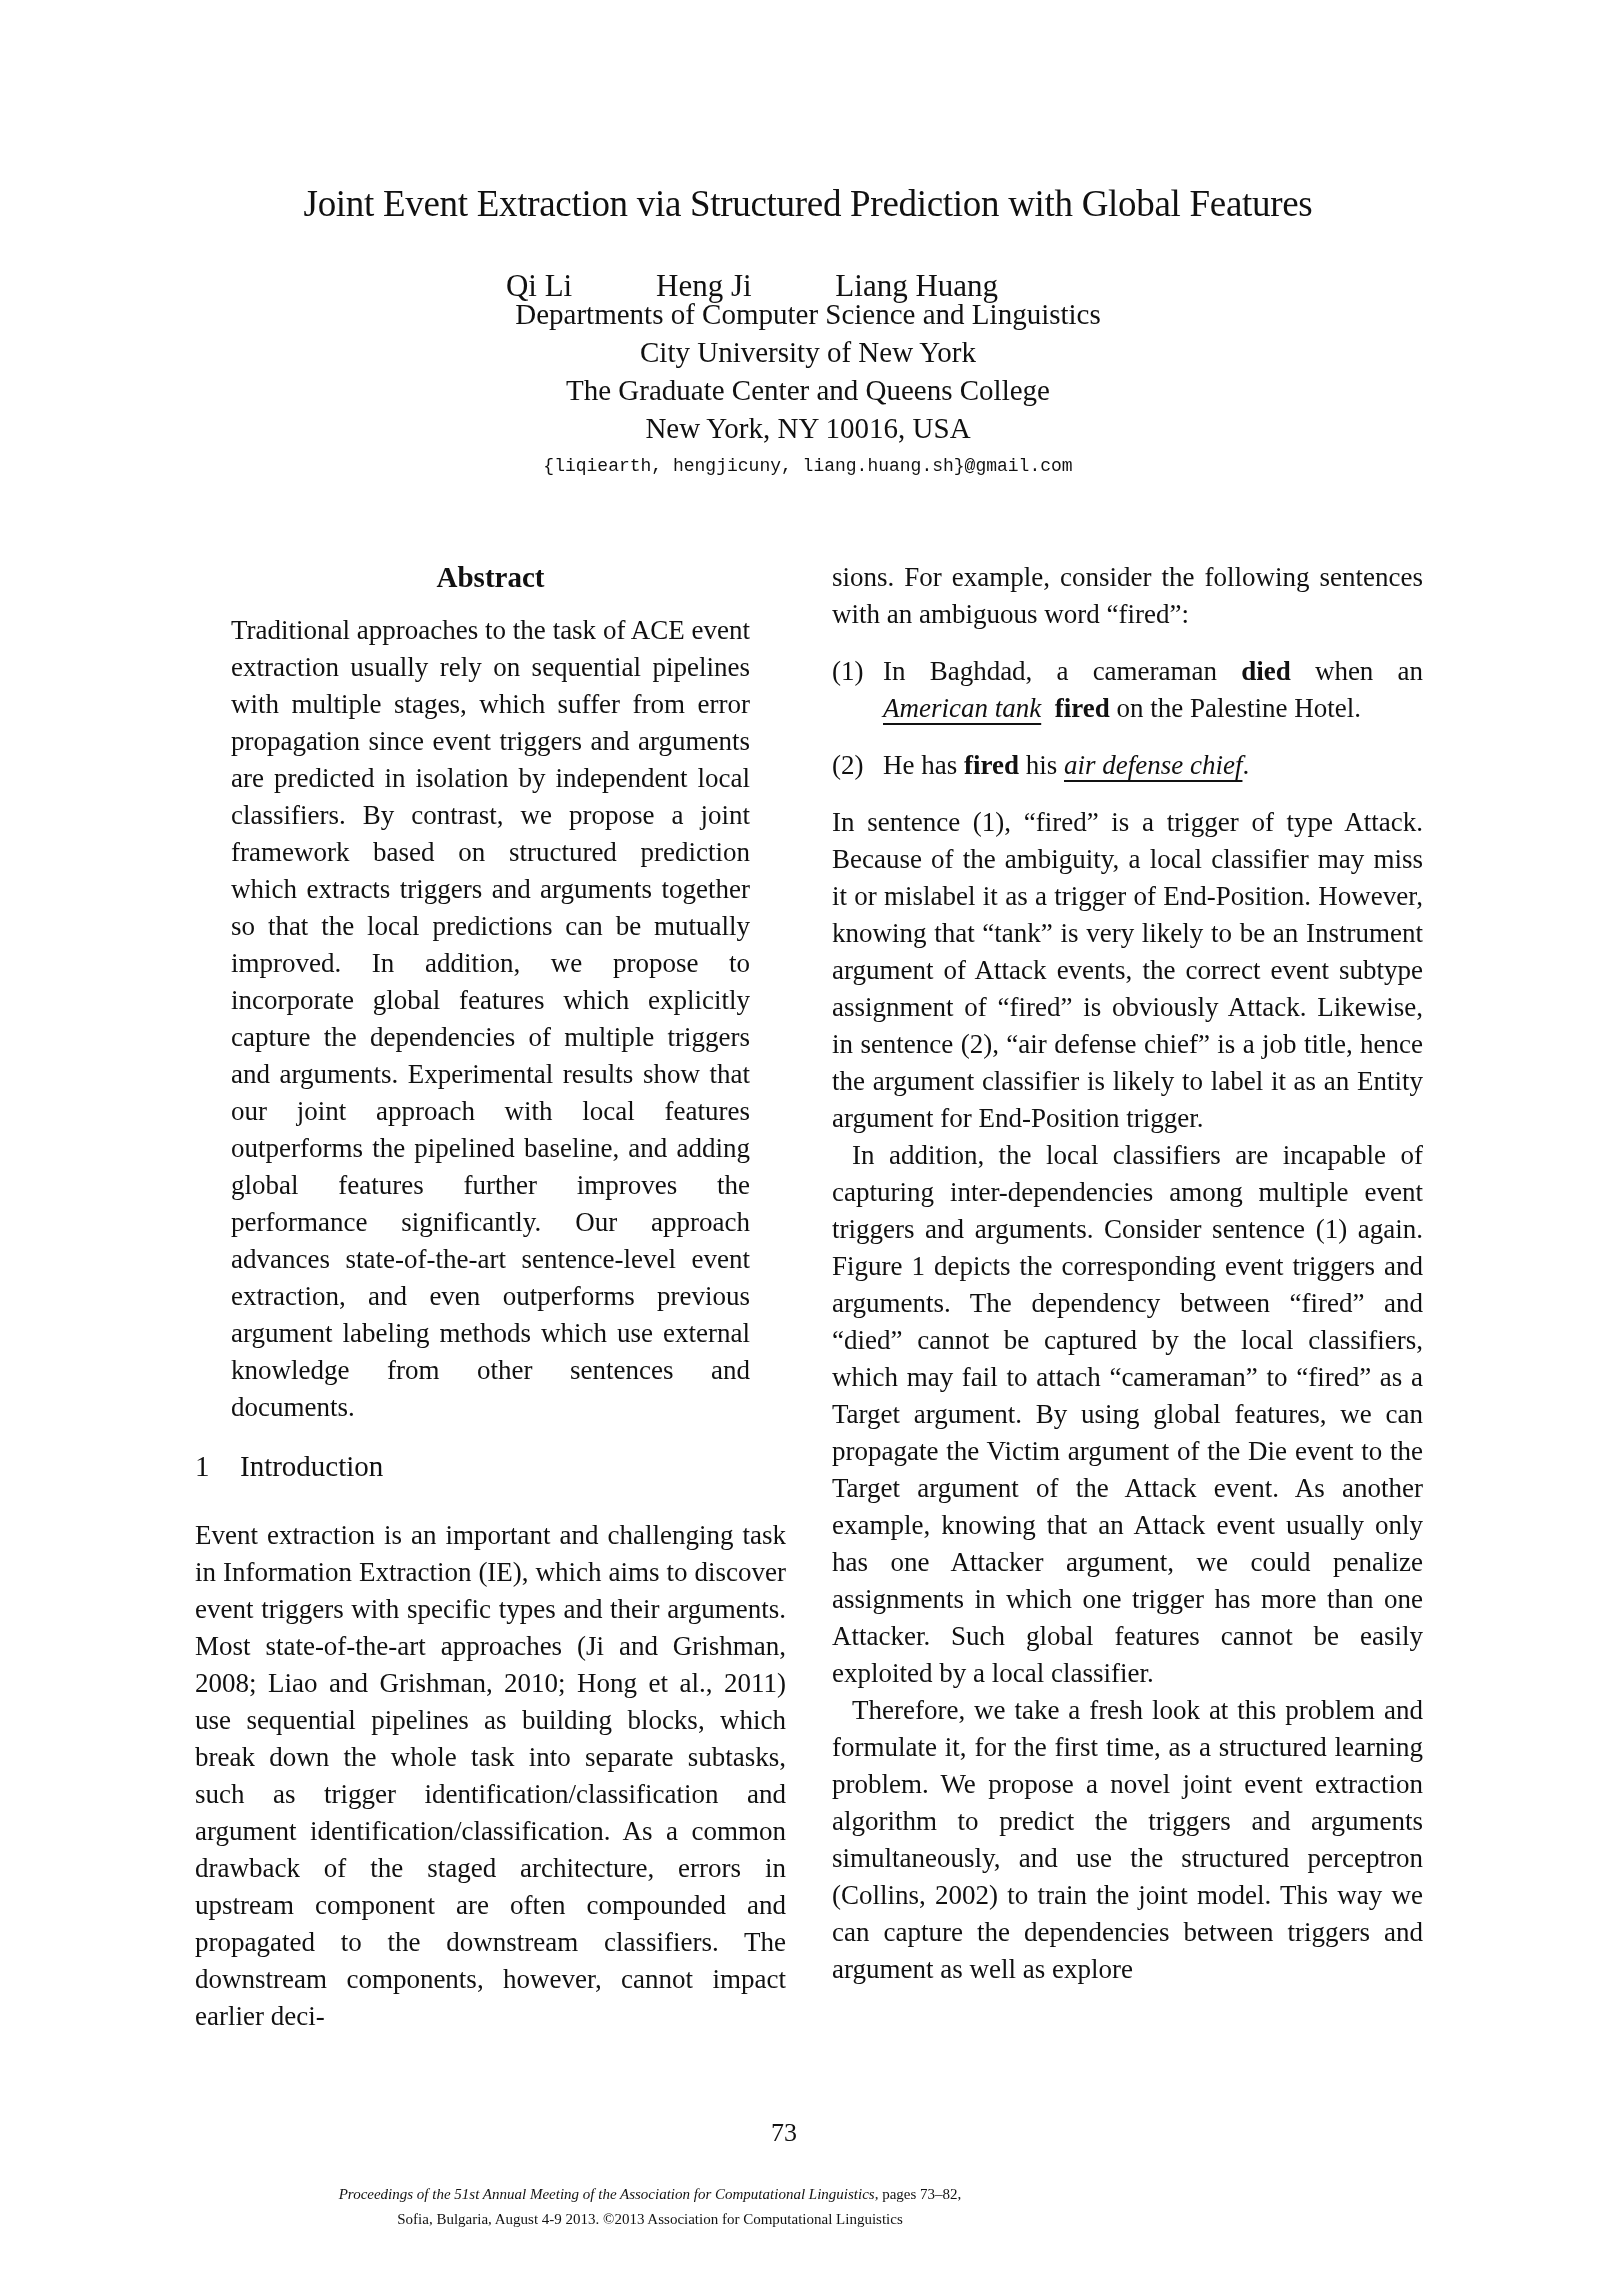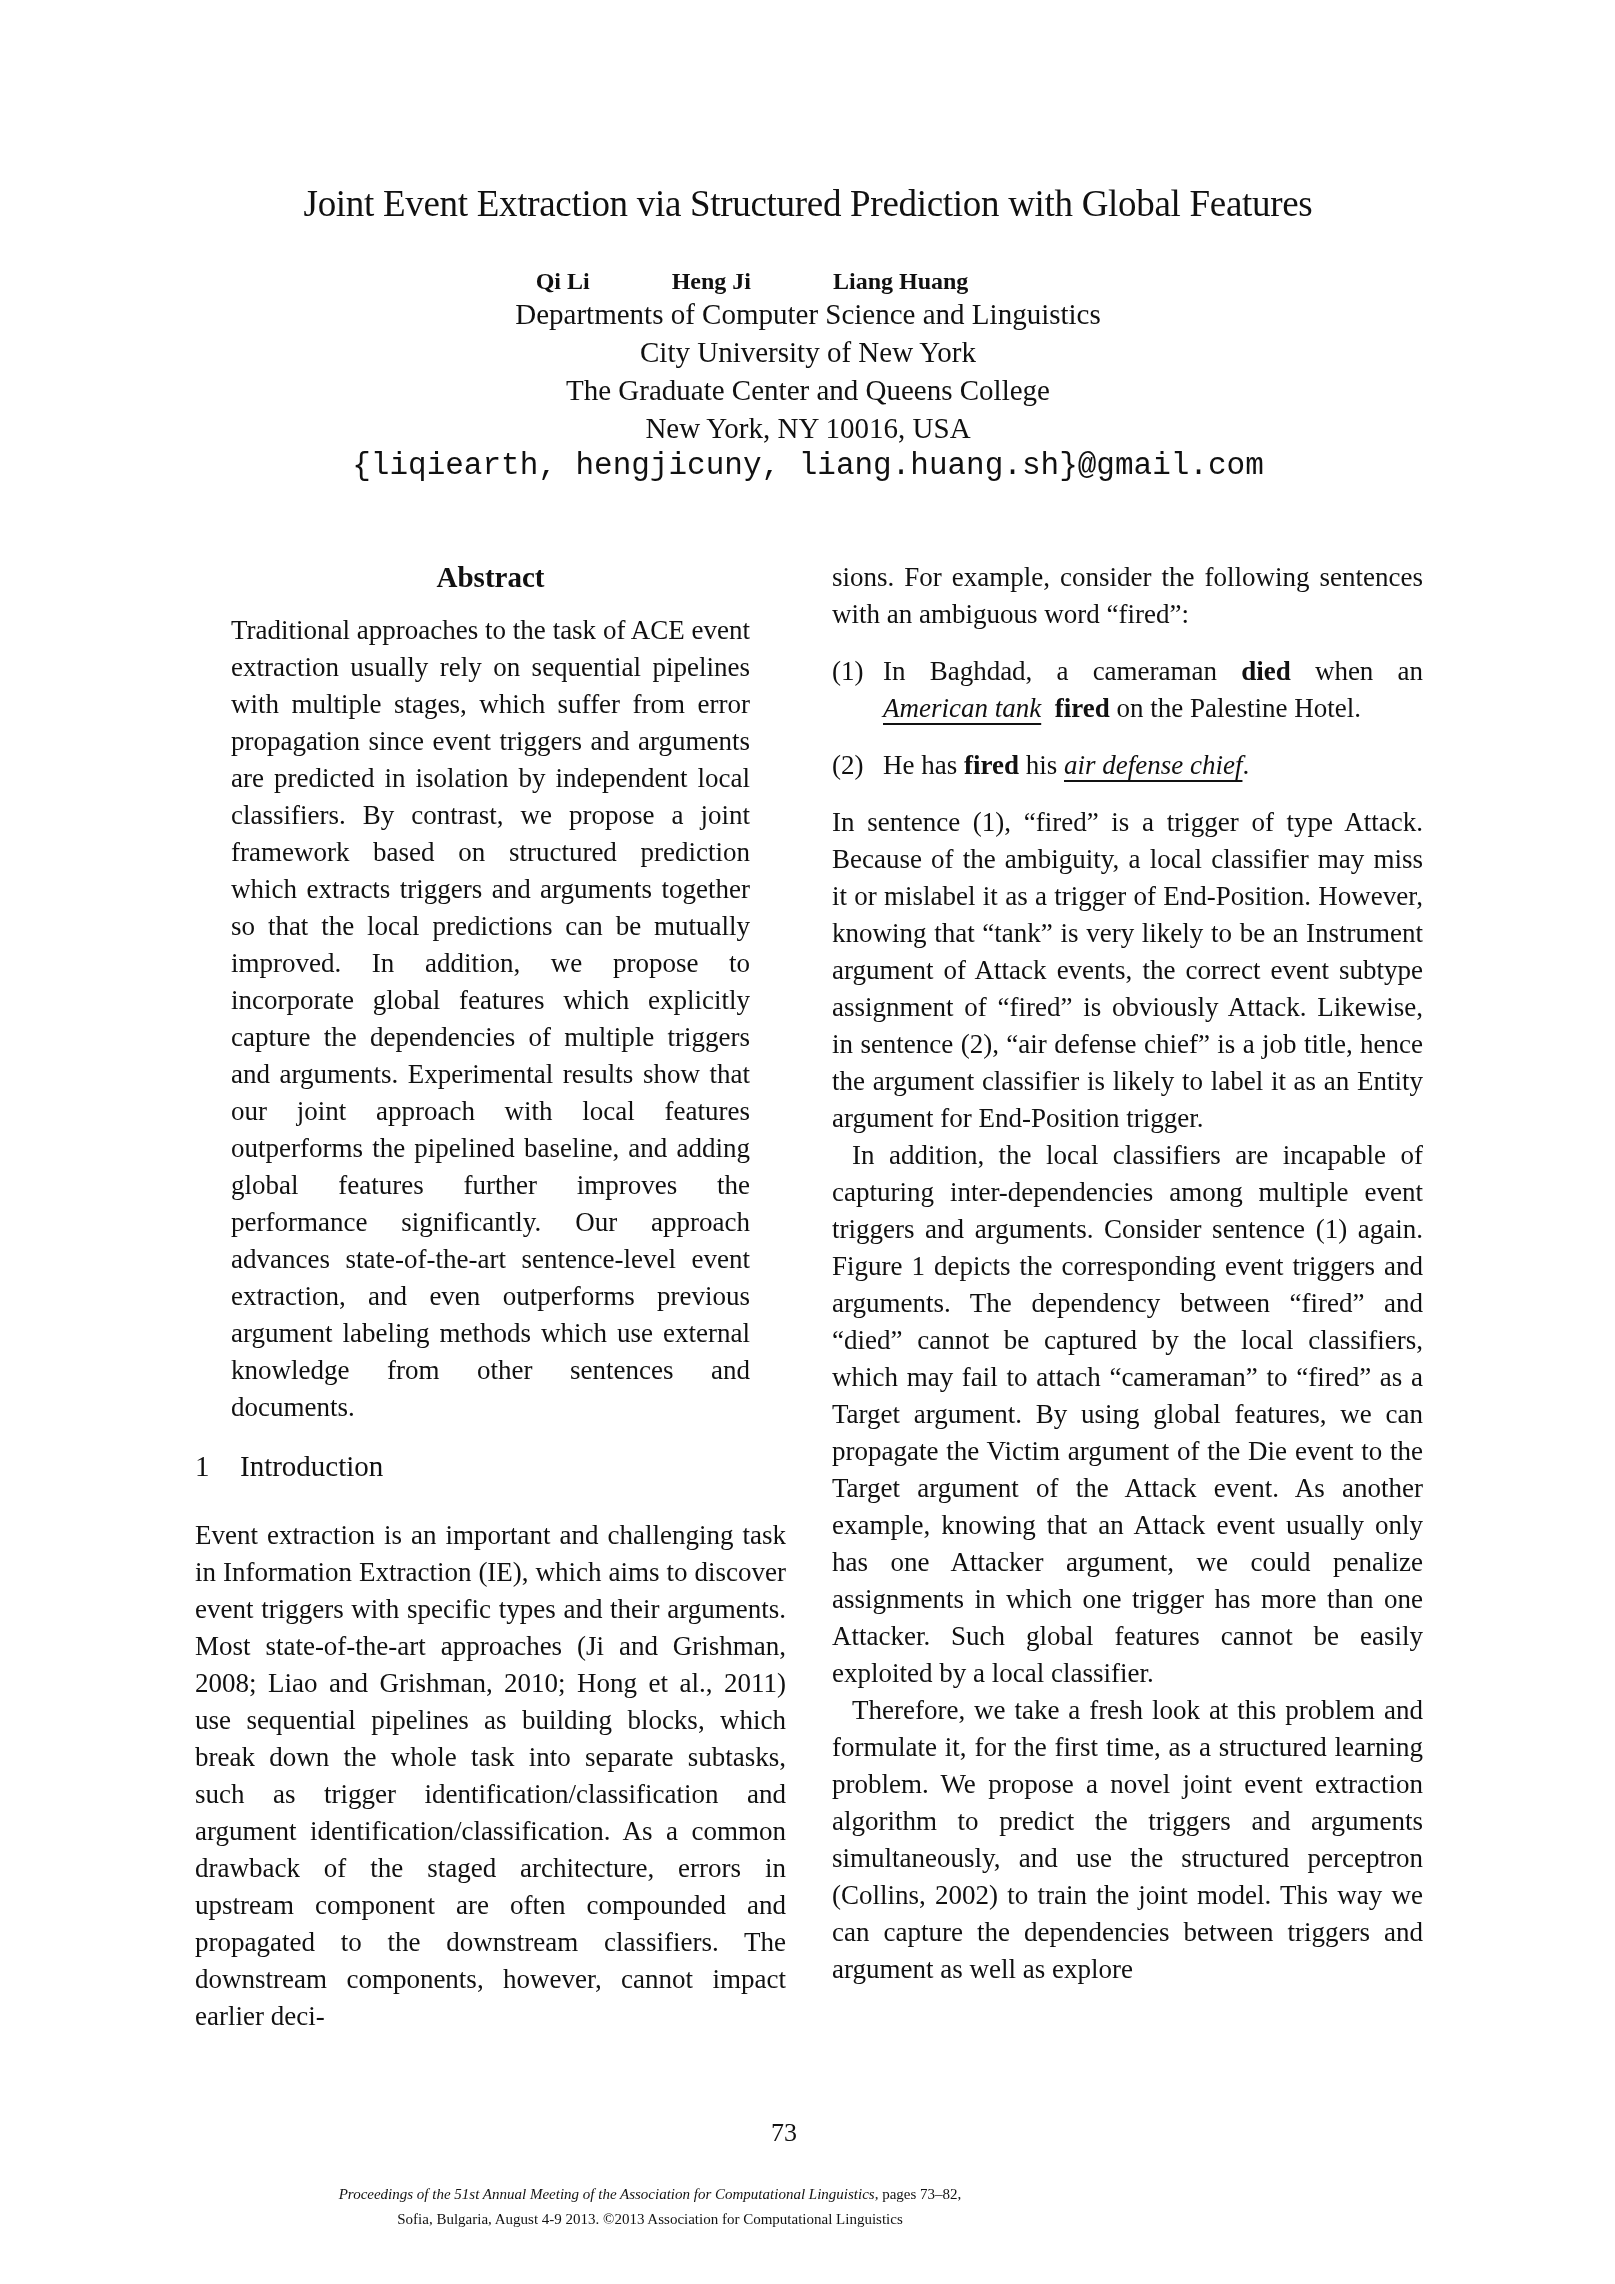--- a/index.html
+++ b/index.html
@@ -1,25 +1,25 @@
 <!DOCTYPE html>
 <html style="font-size:14.5px"><head>
 <meta charset="utf-8">
 <style>
   html, body { margin: 0; padding: 0; background: #ffffff; }
   body { width: 1616px; height: 2285px; position: relative; overflow: hidden;
          font-family: "Liberation Serif", "DejaVu Serif", serif; color: #111; }
   .title { position: absolute; left: 0; width: 1616px; top: 182px; text-align: center;
            font-size: 37px; font-weight: normal; letter-spacing: -0.3px; }
   .authors { position: absolute; left: 0; width: 1504px; top: 268px; text-align: center;
-             font-size: 24px; font-weight: bold; }
+             font-size: 31px; font-weight: normal; }
   .authors span { margin: 0 38px; }
   .affil { position: absolute; left: 0; width: 1616px; top: 295px; text-align: center;
            font-size: 29px; line-height: 38px; }
-  .email { font-family: "Liberation Mono", "DejaVu Sans Mono", monospace; font-size: 31px; }
+  .email { font-family: "Liberation Mono", "DejaVu Sans Mono", monospace; font-size: 18px; }
   .col { position: absolute; top: 559px; width: 591px; font-size: 27px; line-height: 37px;
          text-align: justify; hyphens: manual; }
   .col.left { left: 195px; }
   .col.right { left: 832px; }
   .abs-head { text-align: center; font-weight: bold; font-size: 29px; margin: 0 0 16.4px 0; }
   .abs-body { margin: 0 36px; }
   .sec-head { font-weight: normal; font-size: 29px; margin: 22px 0 32px 0; }
   .sec-head .num { display: inline-block; width: 45px; }
   p { margin: 0; }
   p.indent { text-indent: 20px; }

